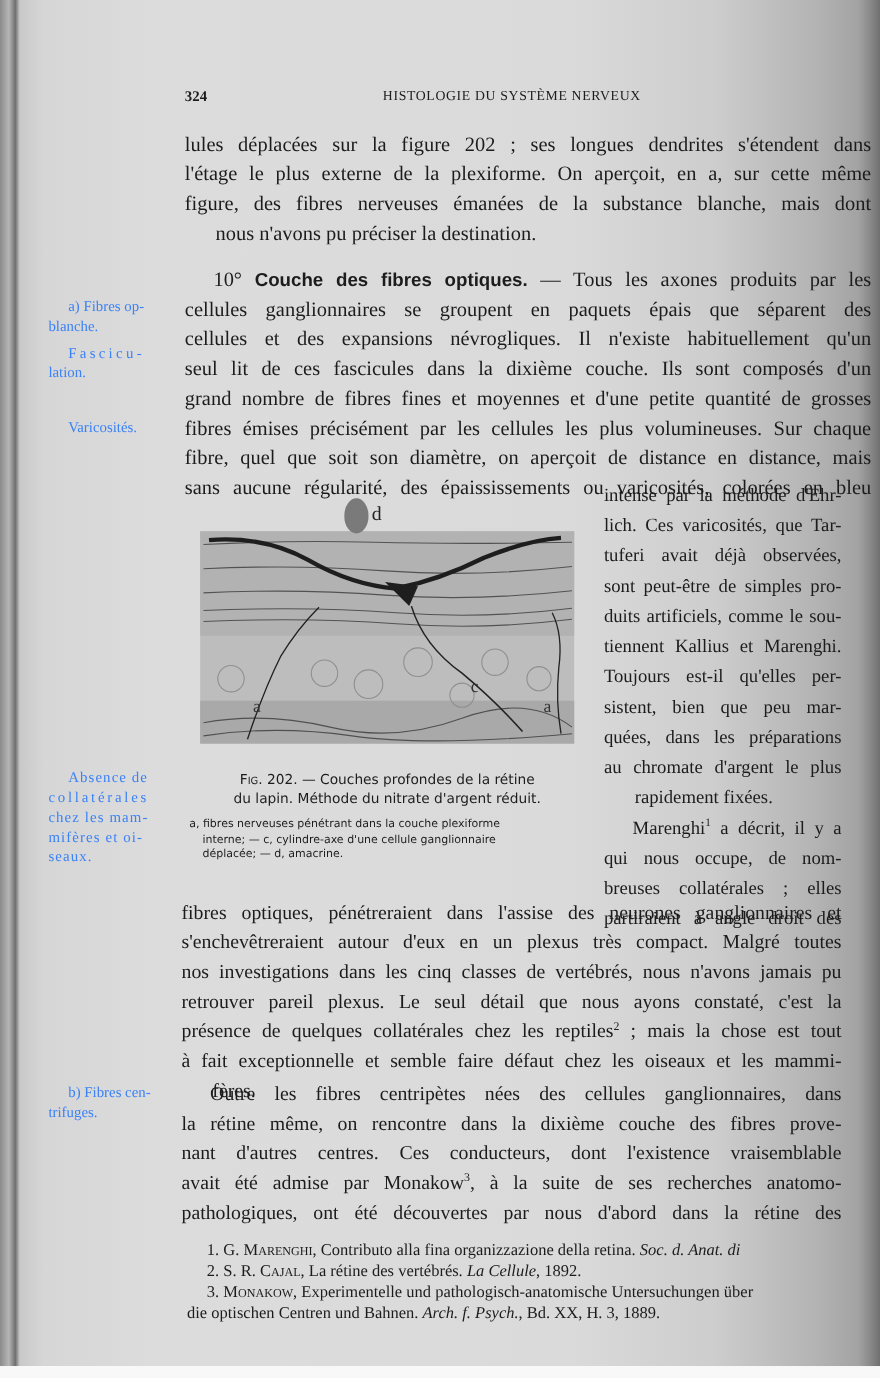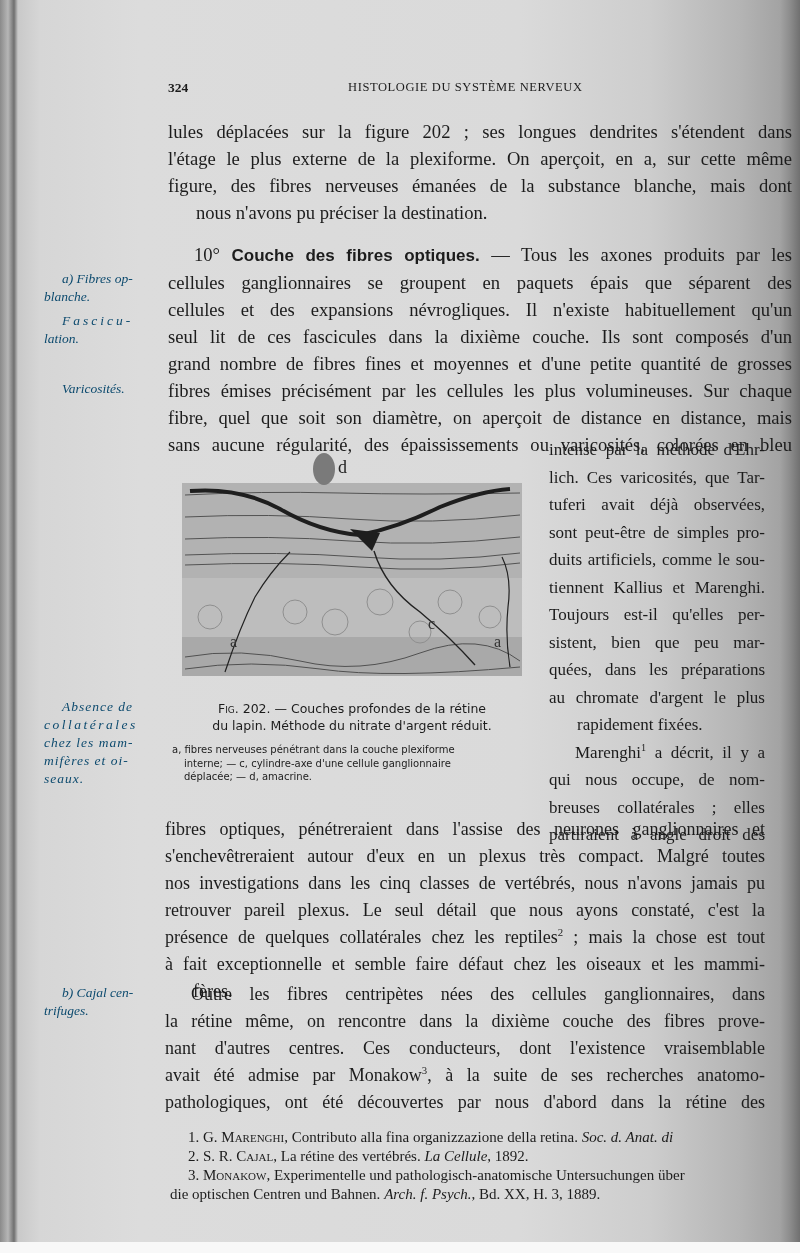--- a/index.html
+++ b/index.html
@@ -15,21 +15,21 @@
   }
   .bottom-white { position: absolute; left: 0; top: 1242px; width: 800px; height: 11px; background: #f8f8f8; }
   .header { position: absolute; top: 80px; left: 168px; width: 624px; height: 20px; font-size: 13.5px; }
   .header .pnum { position: absolute; left: 0; top: 0; font-weight: bold; }
   .header .running { position: absolute; left: 180px; top: 0; letter-spacing: 0.6px; font-size: 12.5px; }
   .body-text { position: absolute; font-size: 18.6px; line-height: 27px; text-align: justify; }
   .line { display: block; white-space: nowrap; text-align-last: justify; text-align: justify; }
   .line.last { text-align-last: left; margin-left: 28px; }
   .indent { padding-left: 26px; }
   .bold-title { font-family: "Liberation Sans", "DejaVu Sans", sans-serif; font-weight: bold; font-size: 17px; }
-  .margin-note { position: absolute; left: 44px; width: 110px; font-style: italic; font-size: 13.5px; line-height: 18px; color: #0c4a6e; }
+  .margin-note { position: absolute; left: 44px; width: 110px; font-size: 13.5px; line-height: 18px; color: #3b82f6; }
   .figure { position: absolute; left: 180px; top: 447px; width: 345px; height: 232px; }
   .figure svg { width: 345px; height: 232px; display: block; }
   .caption { position: absolute; left: 172px; top: 700px; width: 360px; font-family: "DejaVu Sans", "Liberation Sans", sans-serif; font-size: 12.5px; line-height: 17px; text-align: center; }
   .legend { position: absolute; left: 172px; top: 743px; width: 360px; font-family: "DejaVu Sans", "Liberation Sans", sans-serif; font-size: 10px; line-height: 13.5px; }
   .legend .hang { padding-left: 12px; text-indent: -12px; }
   .sc { font-variant: small-caps; }
   .fn { position: absolute; left: 170px; width: 620px; font-size: 15px; line-height: 19px; }
   sup { font-size: 0.6em; line-height: 0; }
   i { font-style: italic; }
   .right-col { position: absolute; left: 549px; top: 436px; width: 216px; font-size: 17px; line-height: 27.5px; }
@@ -78,21 +78,21 @@
   <div style="padding-left:18px;">Varicosités.</div>
 </div>
 <div class="margin-note" style="top:698px; letter-spacing:1px;">
   <div style="padding-left:18px;">Absence de</div>
   <div style="letter-spacing:2.5px;">collatérales</div>
   <div>chez les mam-</div>
   <div>mifères et oi-</div>
   <div>seaux.</div>
 </div>
 <div class="margin-note" style="top:984px;">
-  <div style="padding-left:18px;">b) Cajal cen-</div>
+  <div style="padding-left:18px;">b) Fibres cen-</div>
   <div>trifuges.</div>
 </div>
 
 <div class="figure">
   <svg viewBox="0 0 345 232" xmlns="http://www.w3.org/2000/svg">
     <rect x="2" y="36" width="340" height="193" fill="#bdbdbd"></rect>
     <rect x="2" y="36" width="340" height="95" fill="#b2b2b2"></rect>
     <rect x="2" y="190" width="340" height="39" fill="#a9a9a9"></rect>
 
     <ellipse cx="144" cy="22" rx="11" ry="16" fill="#7a7a7a"></ellipse>

